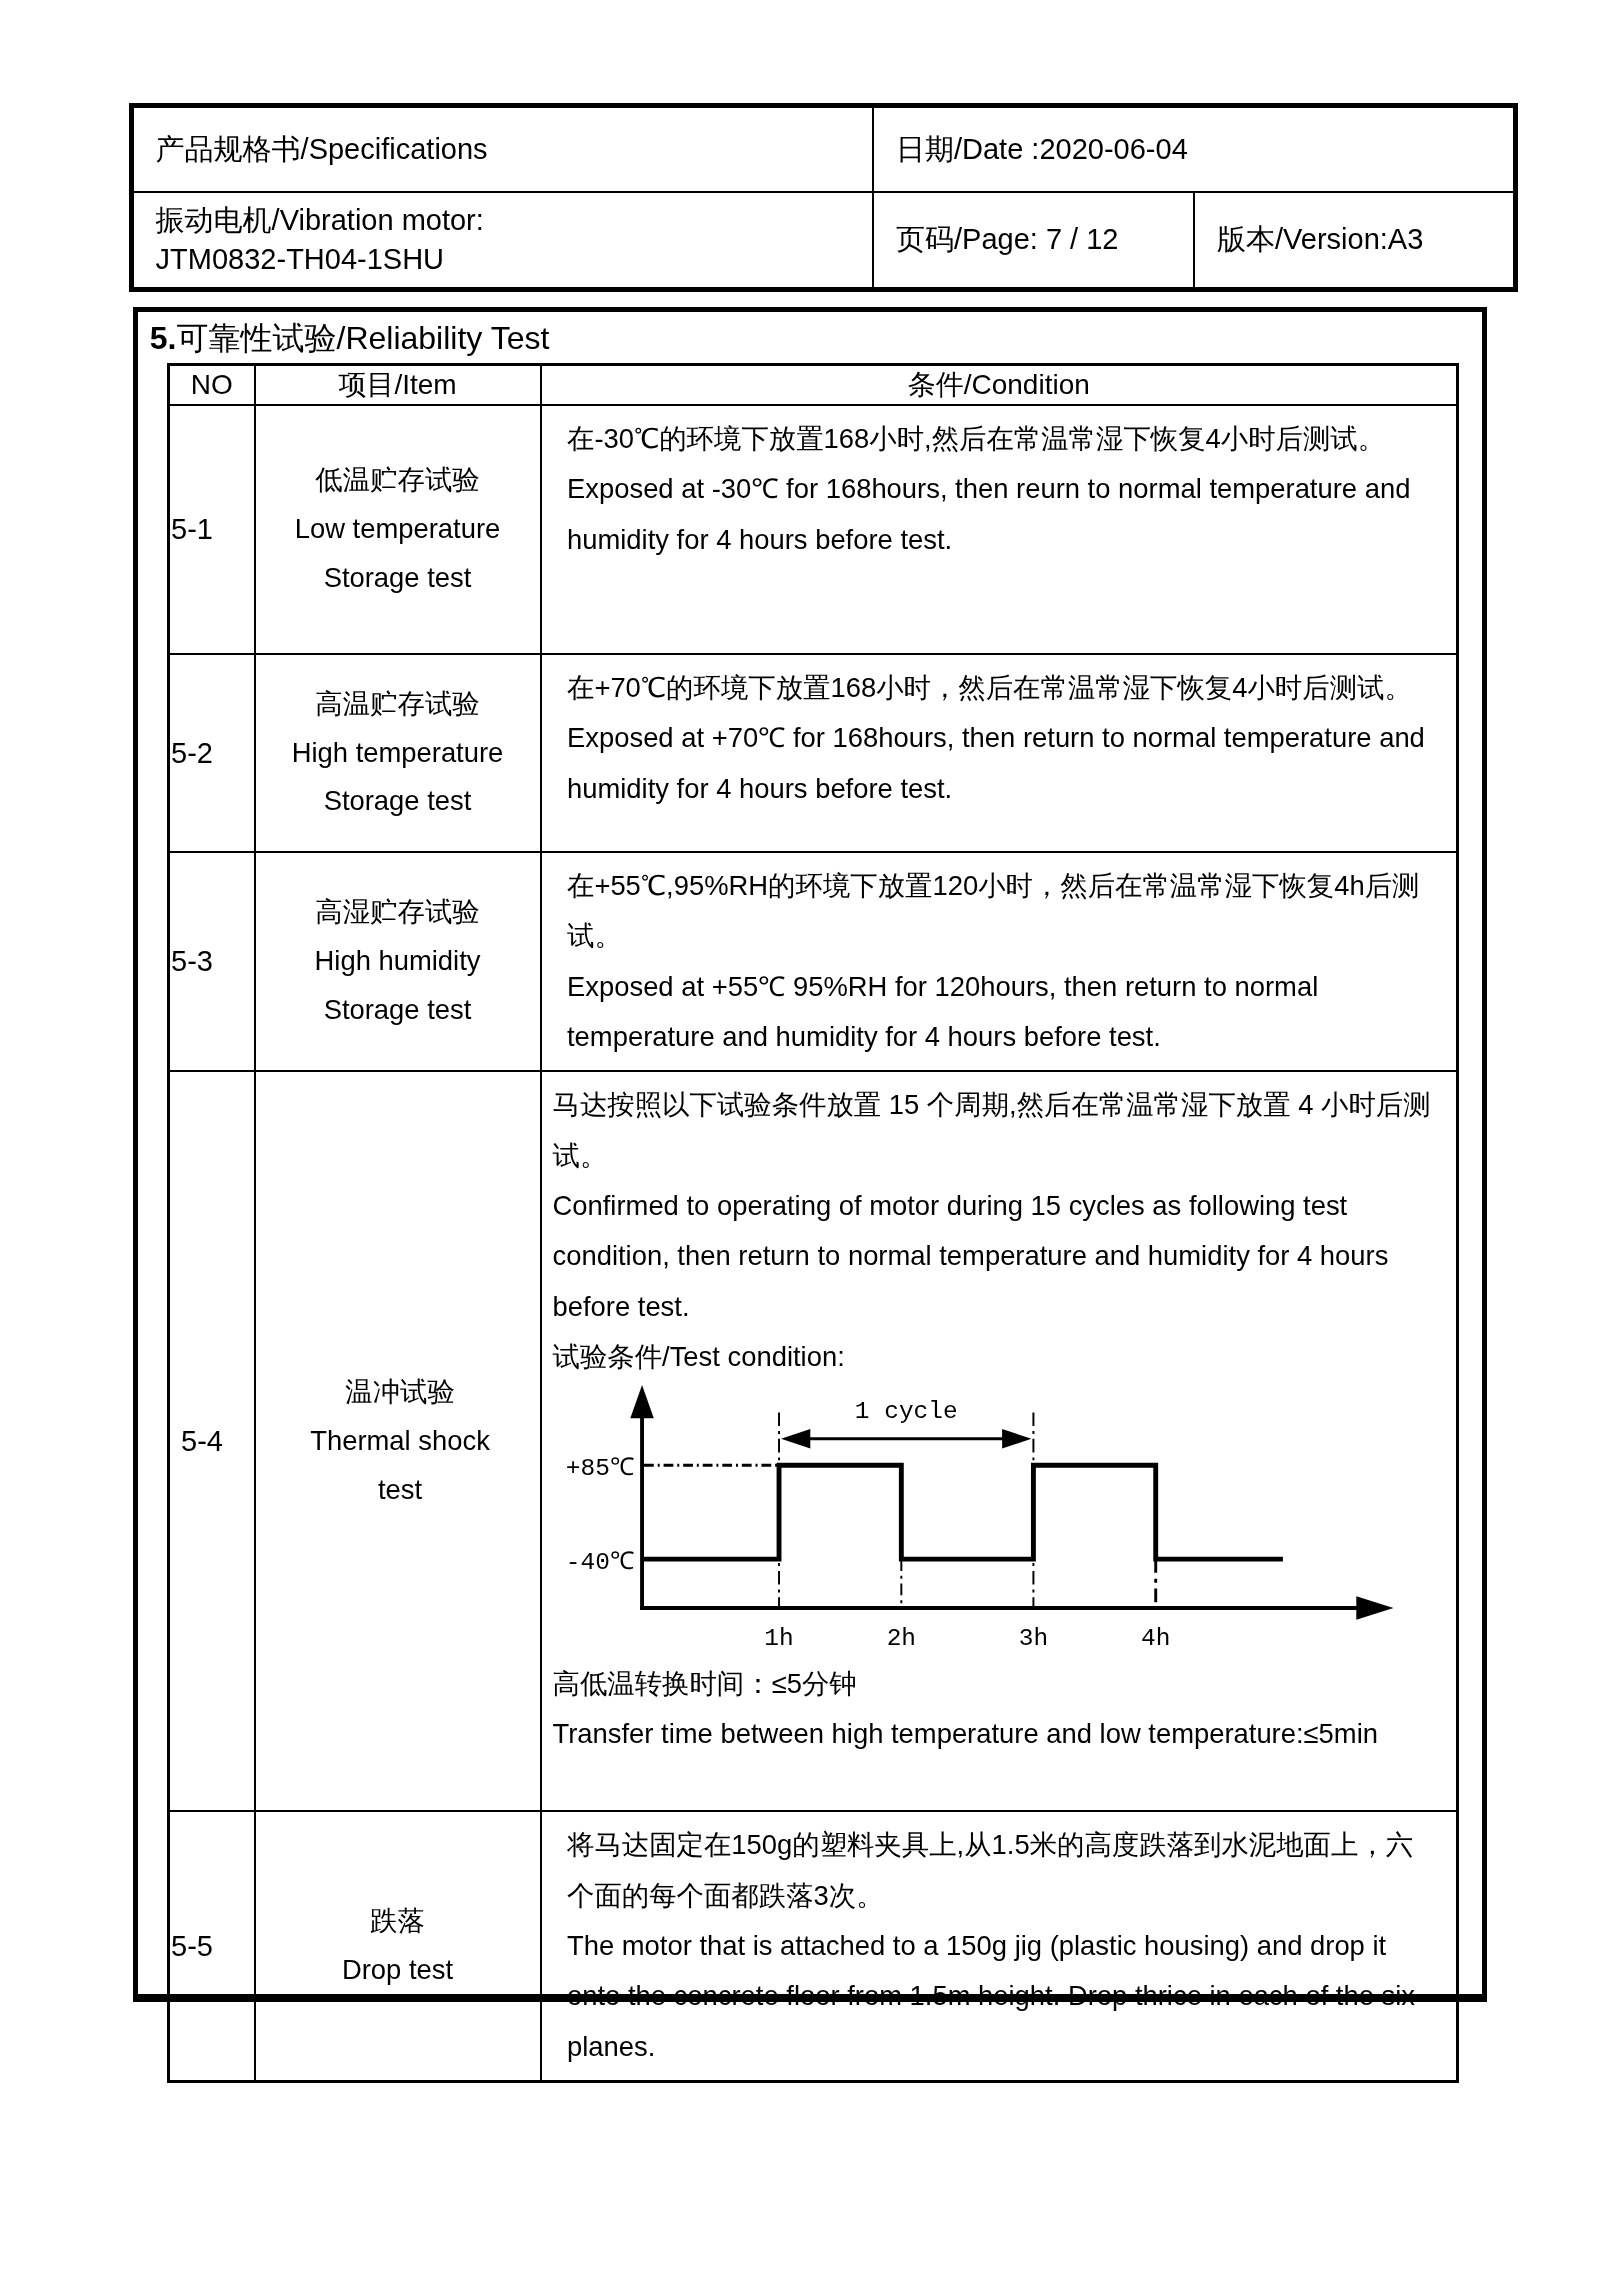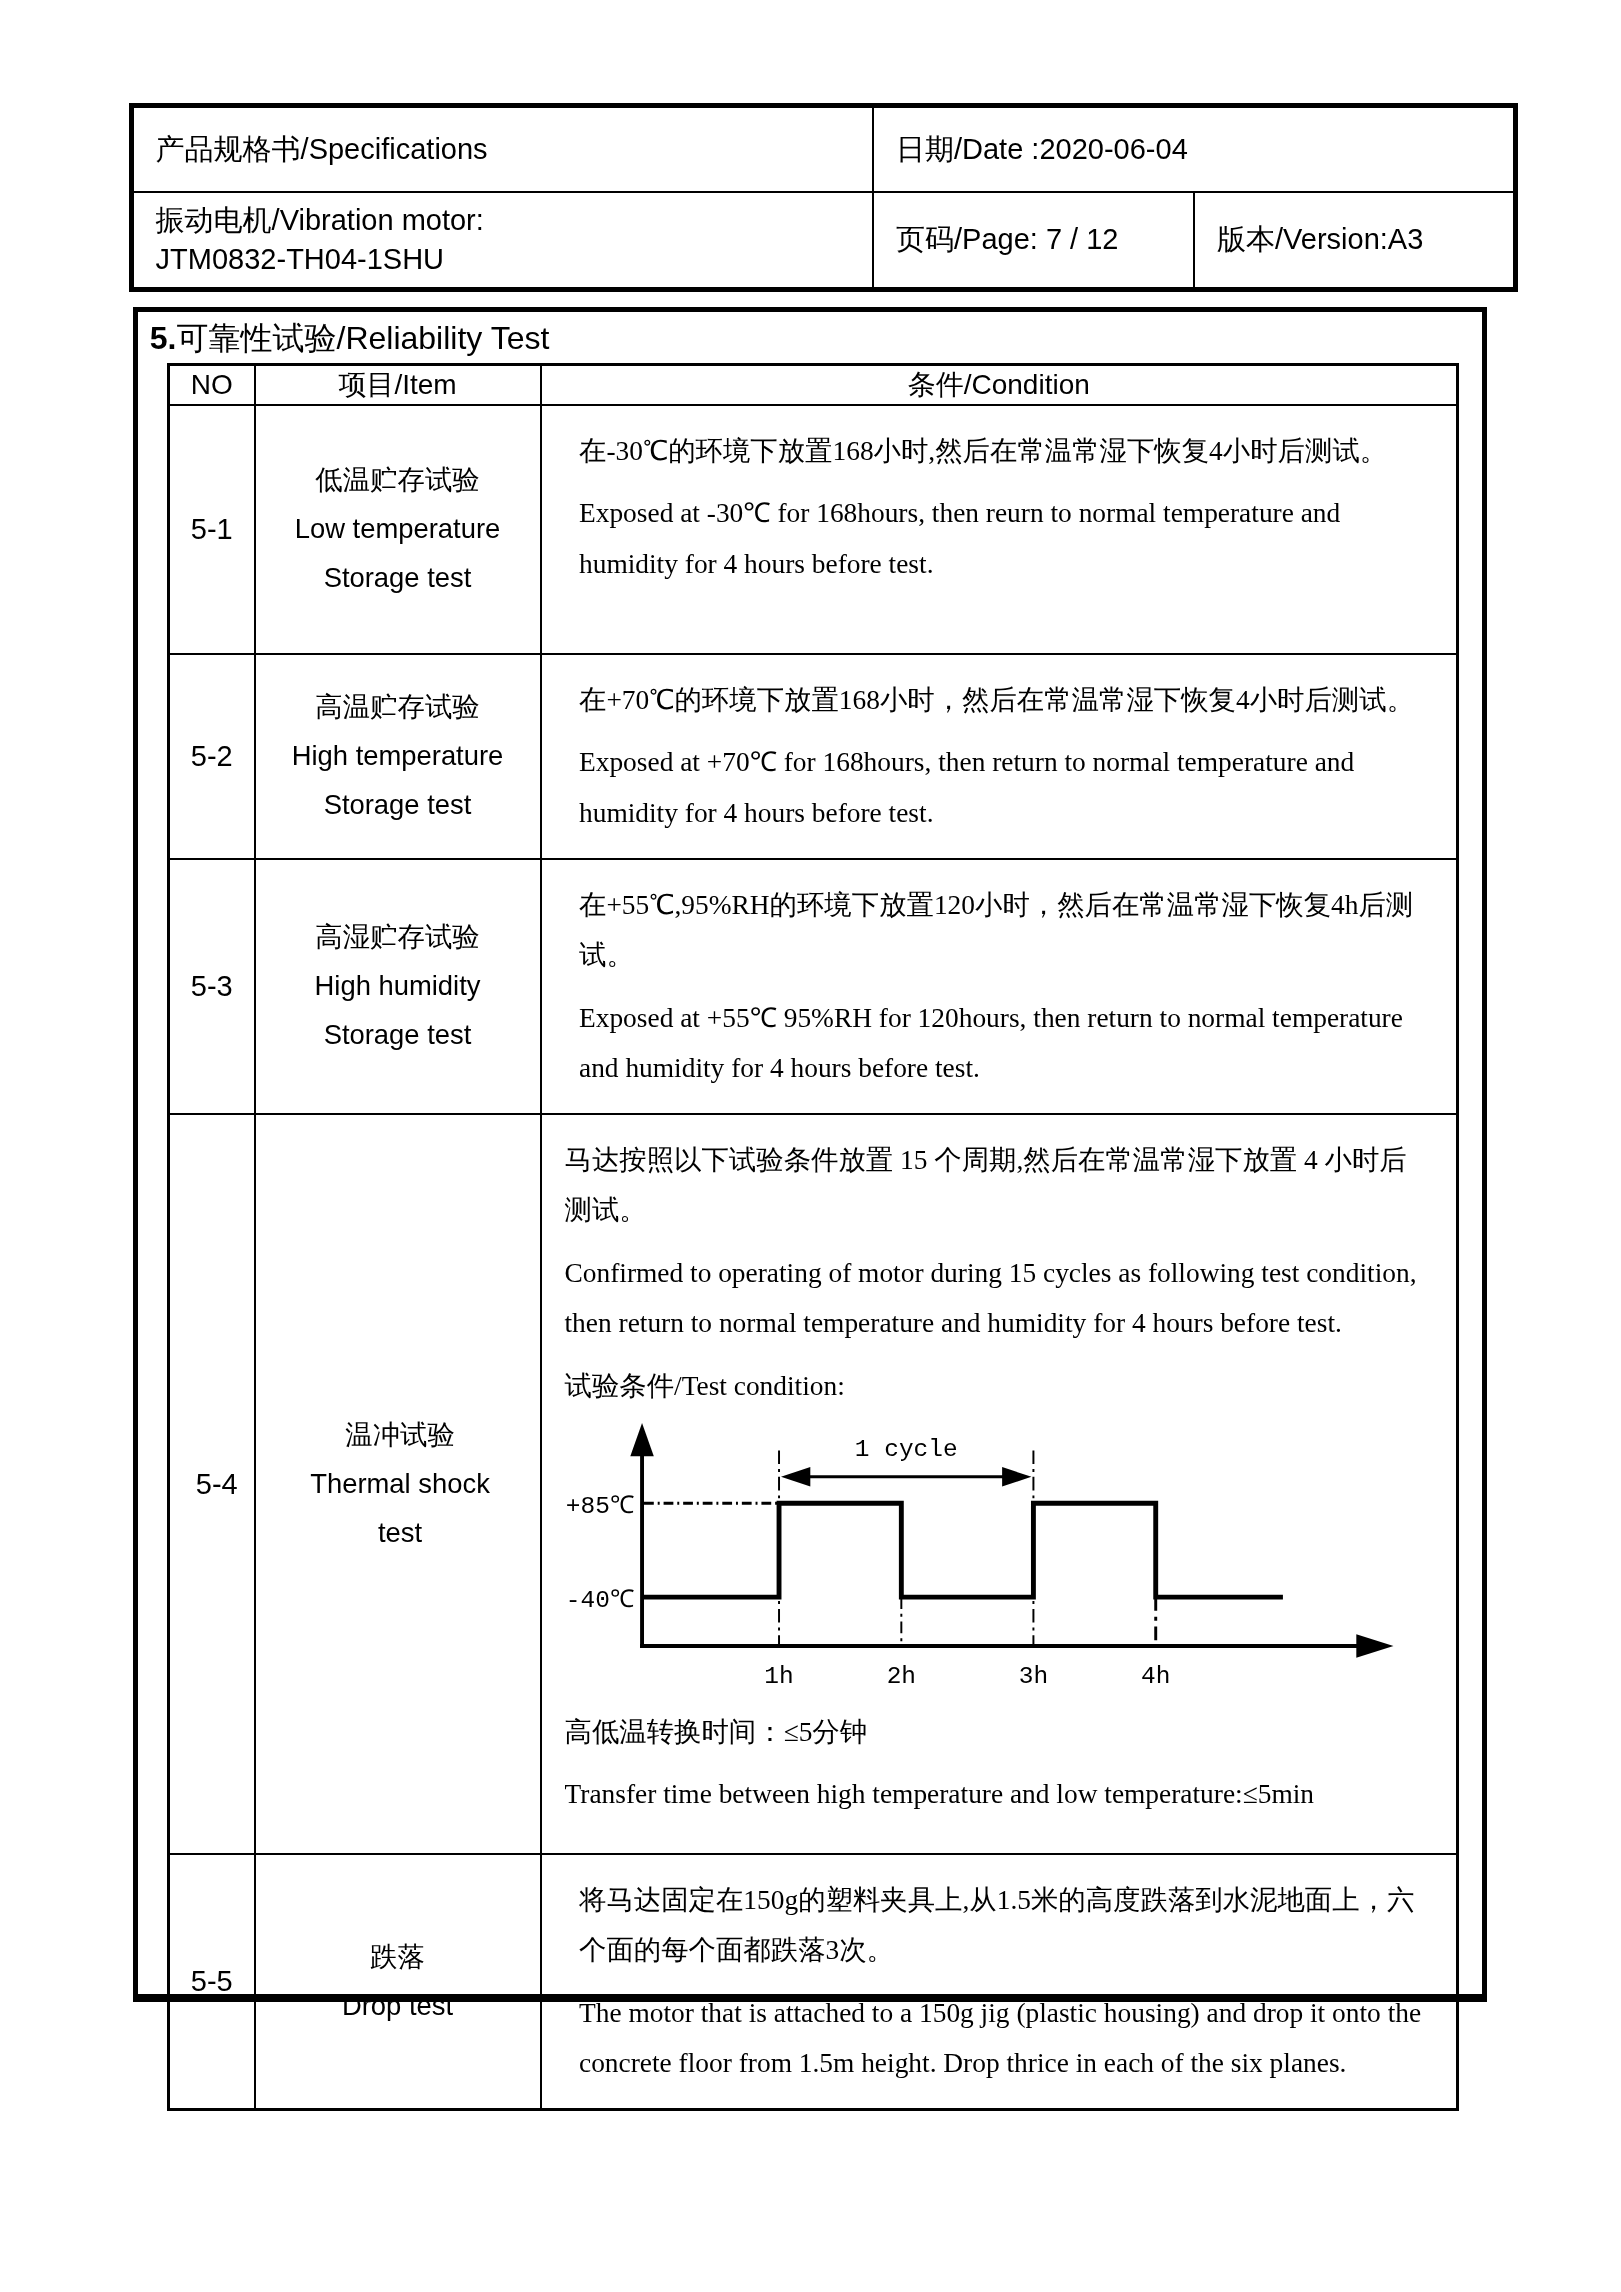--- a/index.html
+++ b/index.html
@@ -40,29 +40,29 @@
     border:3.9px solid #000;
   }
   .main-table th,.main-table td{
     border:2.9px solid #000;vertical-align:middle;
     font-weight:normal;box-sizing:border-box;
   }
   .main-table th{font-size:28px;height:32px;text-align:center;padding:0;}
   .col-no{width:86px;}
   .col-item{width:286px;}
   .col-cond{width:917px;}
-  td.no-cell{font-size:29px;text-align:center;}
+  td.no-cell{font-size:29px;}
   td.item-cell{
     font-size:27.4px;text-align:center;line-height:1.78;padding:3.9px 5.9px;
   }
   td.cond-cell{
     font-size:27.4px;line-height:1.84;text-align:left;
     padding:7.8px 19.6px 7.8px 25.5px;vertical-align:top;
   }
-  td.cond-cell p{margin:12px;font-family:Liberation Serif, serif;}
+  td.cond-cell p{margin:0;}
   tr.r1 td{height:249px;}
   tr.r2 td{height:198px;}
   tr.r3 td{height:198px;}
   tr.r4 td{height:740px;padding-left:11px;}
   tr.r5 td{height:246px;}
   
   .chart-wrap{margin:2px 0 2px 0;}
   .chart-wrap svg{display:block;}
   .chart-label{
     font-family:"Liberation Mono","DejaVu Sans Mono",monospace;

